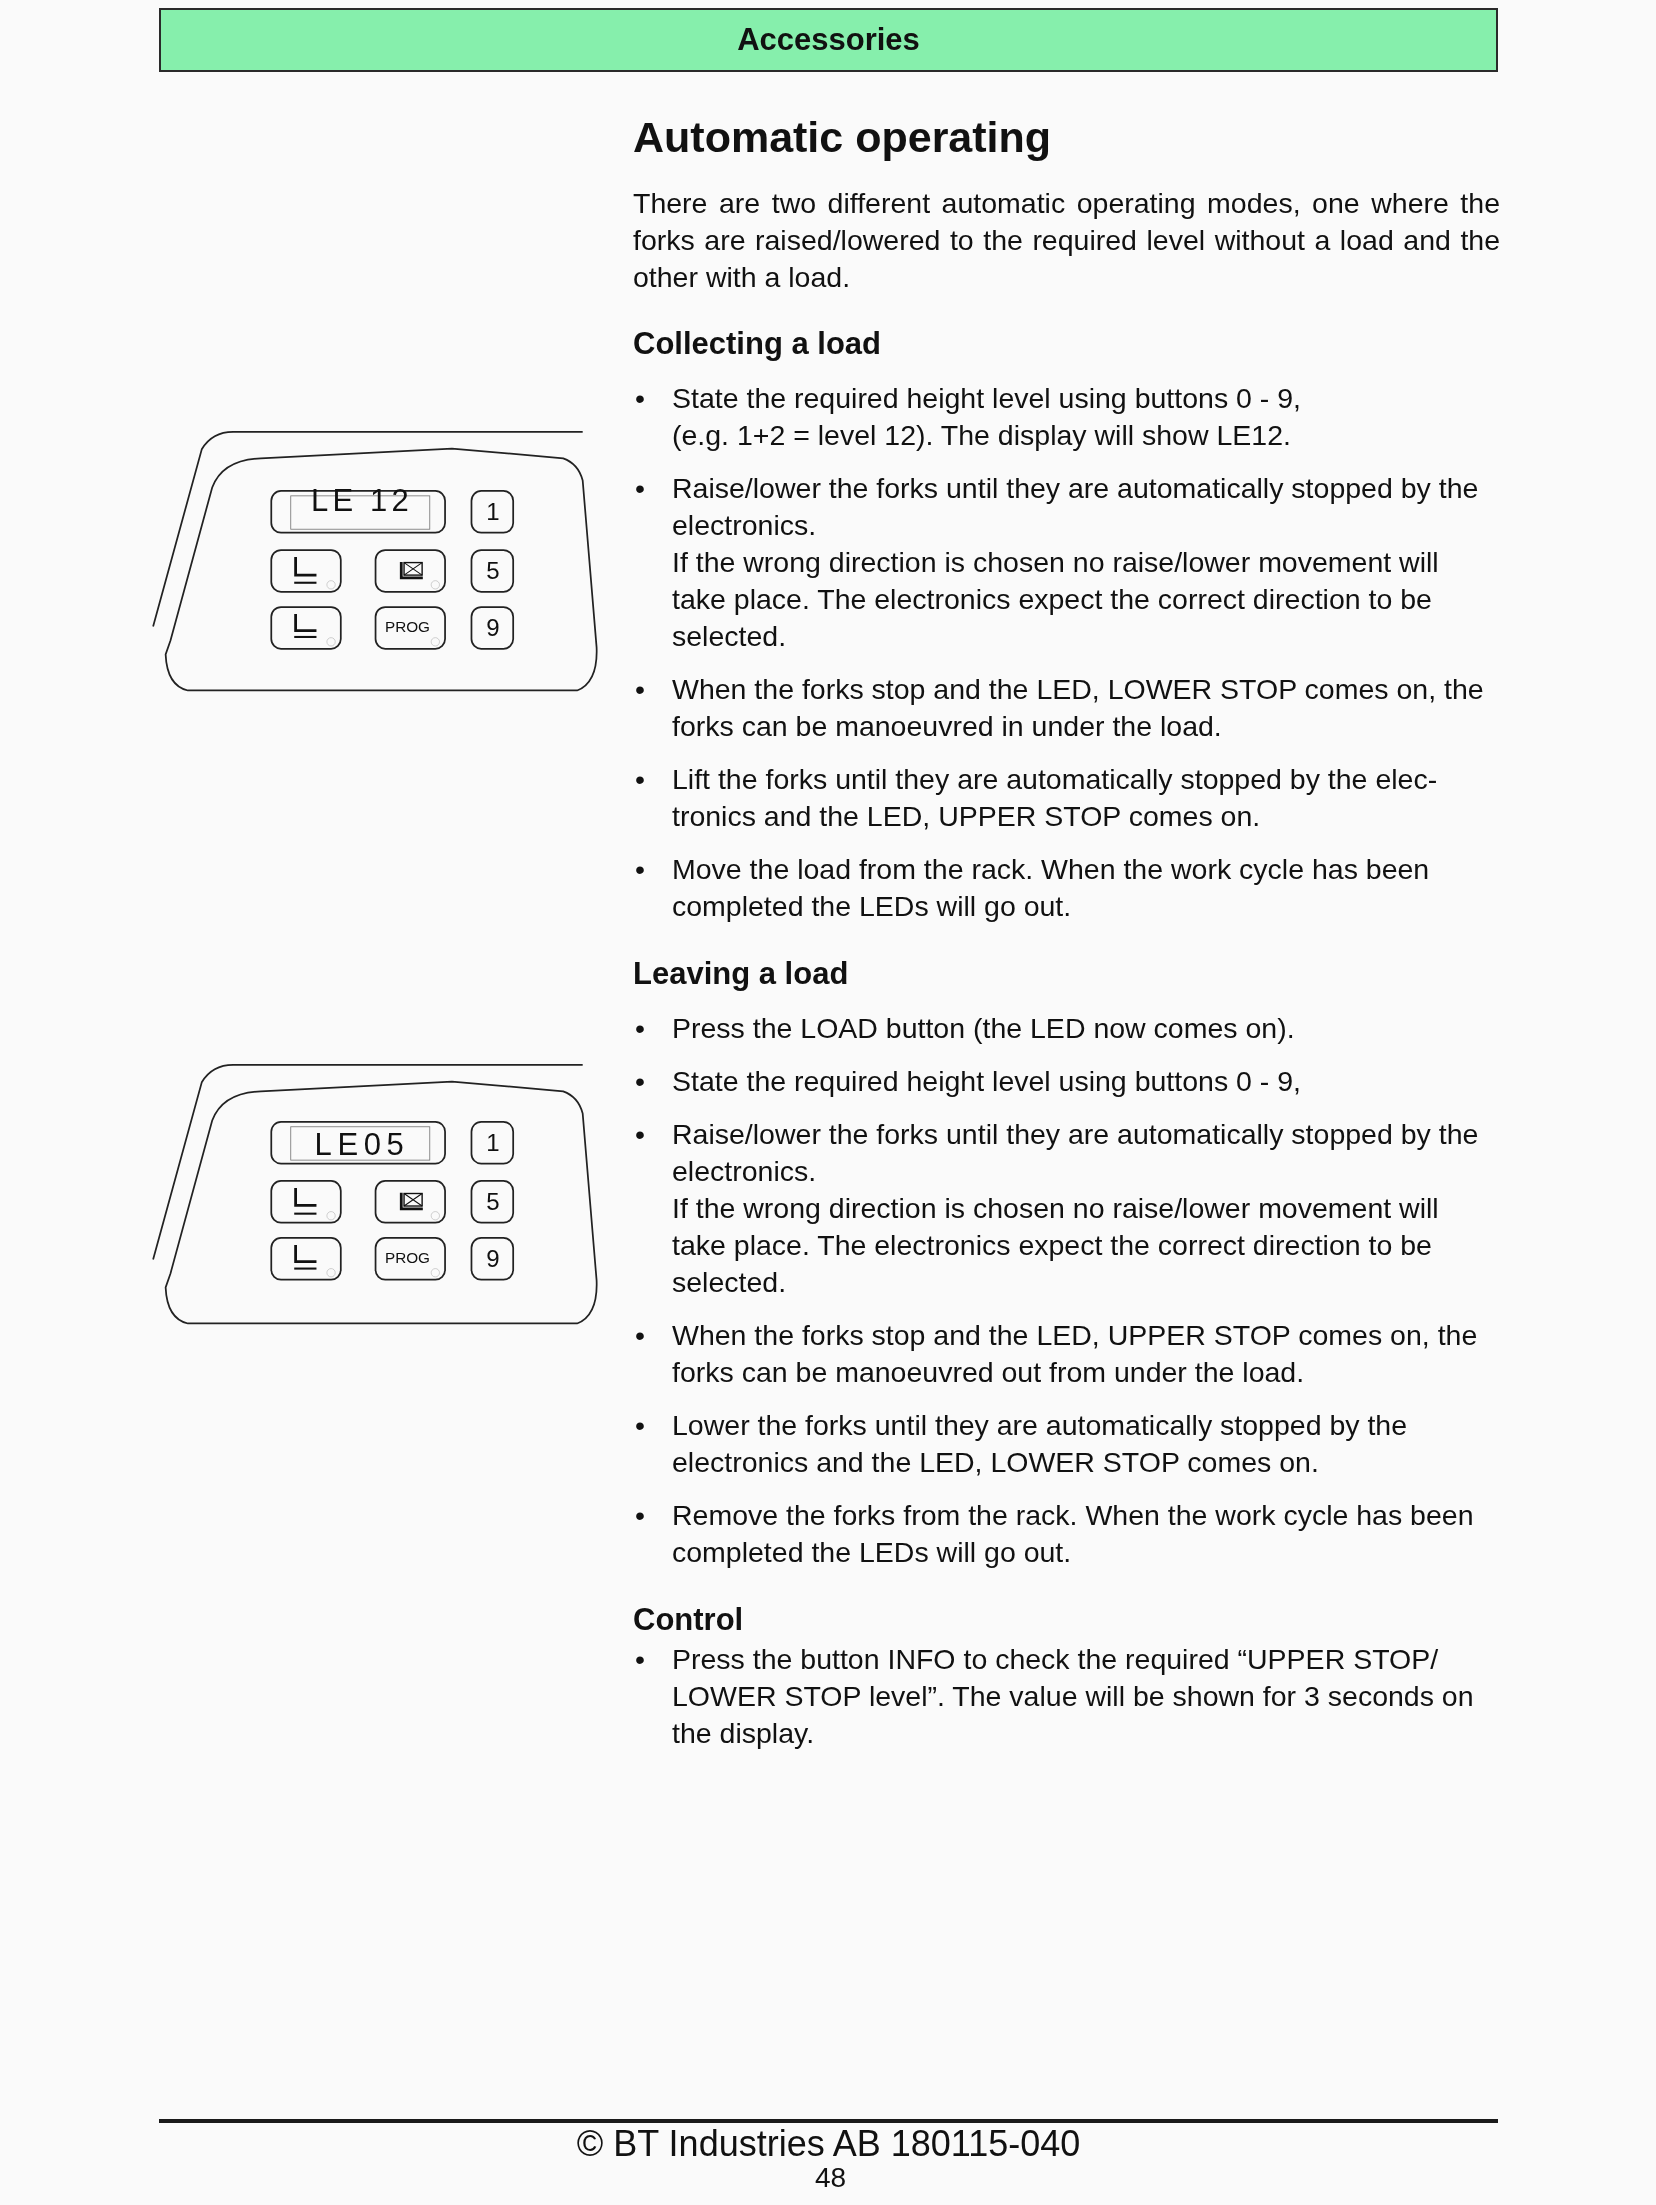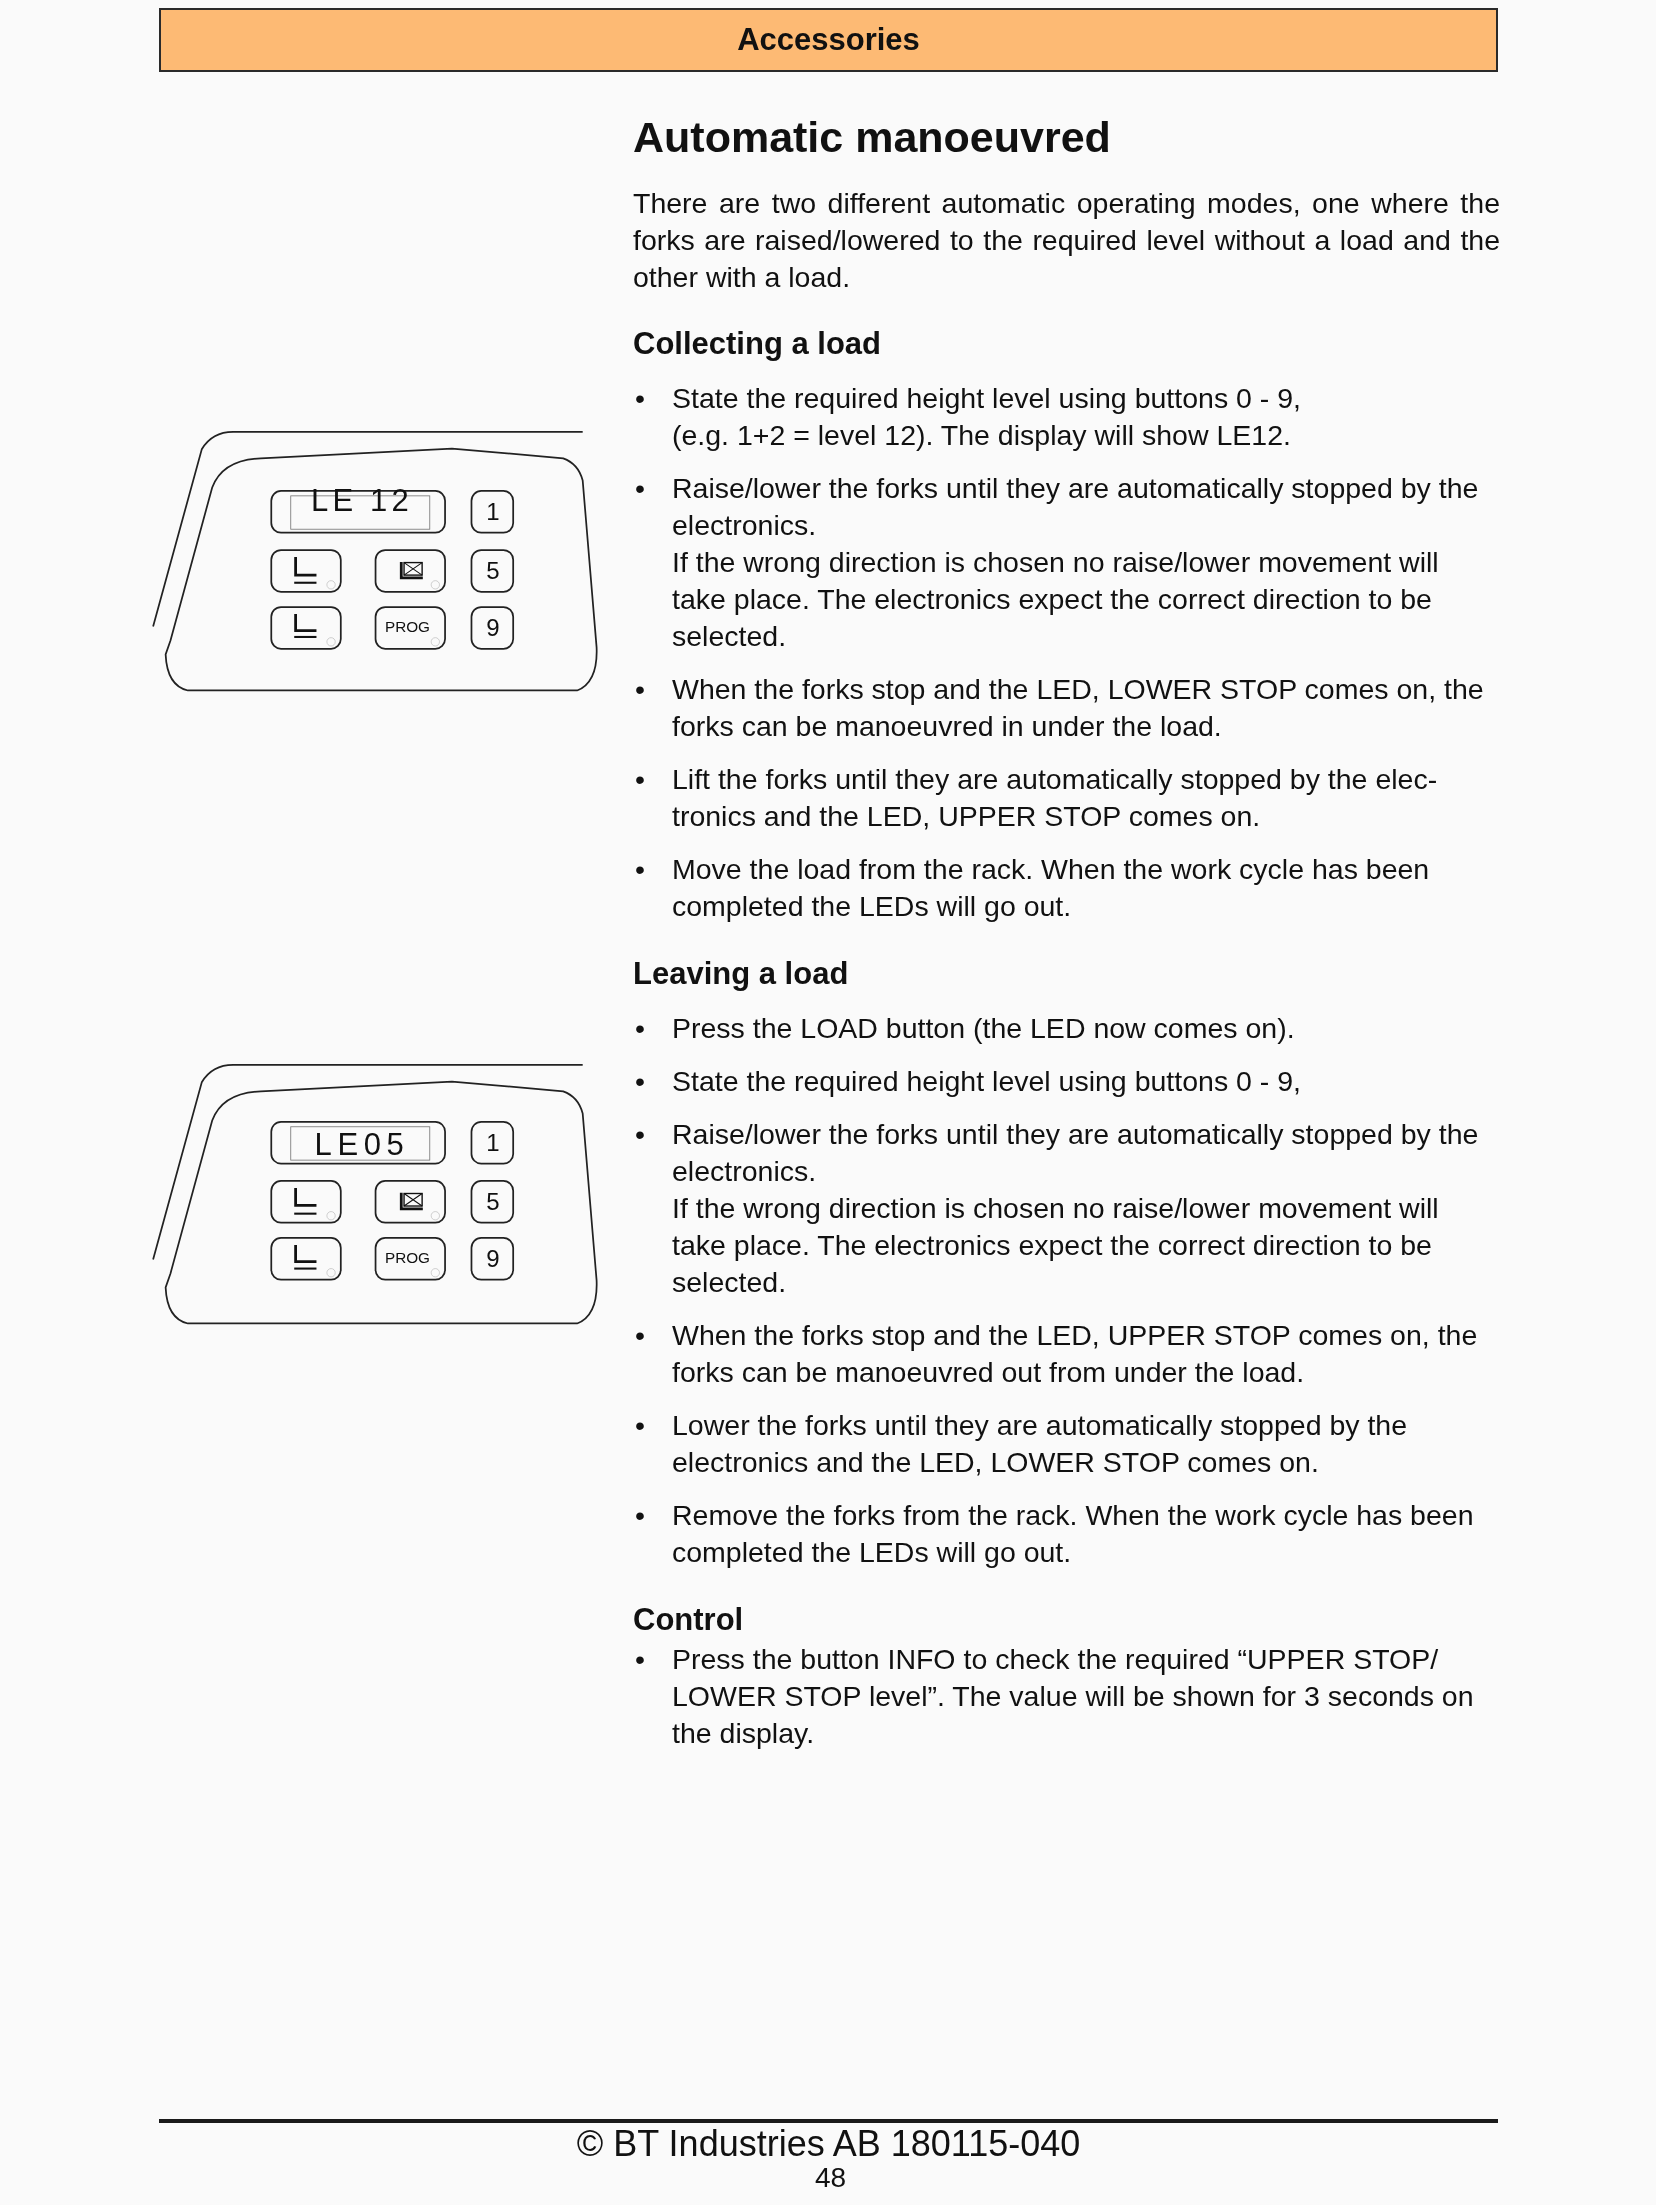--- a/index.html
+++ b/index.html
@@ -4,21 +4,21 @@
 <style>
   html, body { margin: 0; padding: 0; }
   body {
     width: 1657px; height: 2205px; position: relative;
     background: #fafafa; color: #111;
     font-family: "Liberation Sans", sans-serif;
     overflow: hidden;
   }
   .header-box {
     position: absolute; left: 159px; top: 8.4px; width: 1339px; height: 64px;
-    background: #fdba74; border: 2.1px solid #2a2a2a; box-sizing: border-box;
+    background: #86efac; border: 2.1px solid #2a2a2a; box-sizing: border-box;
     display: flex; align-items: center; justify-content: center;
   }
   .header-box span { font-weight: bold; font-size: 31px; }
   .content {
     position: absolute; left: 633px; top: 111px; width: 867px;
   }
   .title { font-size: 43px; font-weight: bold; margin: 0 0 21px 0; line-height: 53px; }
   .intro { font-size: 28.5px; line-height: 37px; margin: 0 0 26.5px 0; text-align: justify; }
   .section-h { font-size: 31px; font-weight: bold; margin: 0 0 15.3px 0; line-height: 42px; }
   ul.bullets { list-style: none; margin: 0 0 28px 0; padding: 0; }
@@ -129,21 +129,21 @@
     </g>
   </svg>
   <div class="kp-text" style="position:absolute;left:148px;top:76px;width:136px;height:49px;text-align:center;font-size:31px;line-height:35px;letter-spacing:5.6px;font-weight:300;">LE05</div>
   <div class="kp-text" style="position:absolute;left:326px;top:76px;width:42px;text-align:center;font-size:24px;line-height:32px;">1</div>
   <div class="kp-text" style="position:absolute;left:326px;top:135px;width:42px;text-align:center;font-size:24px;line-height:32px;">5</div>
   <div class="kp-text" style="position:absolute;left:326px;top:192px;width:42px;text-align:center;font-size:24px;line-height:32px;">9</div>
   <div class="kp-text" style="position:absolute;left:230px;top:196px;width:63px;text-align:center;font-size:15.3px;line-height:21px;">PROG</div>
 </div>
 
 <div class="content">
-  <h1 class="title">Automatic manoeuvred</h1>
+  <h1 class="title">Automatic operating</h1>
   <p class="intro">There are two different automatic operating modes, one where the forks are raised/lowered to the required level without a load and the other with a load.</p>
 
   <h2 class="section-h">Collecting a load</h2>
   <ul class="bullets">
     <li>
         <span class="dot">•</span>
         <span class="line">State the required height level using buttons 0 - 9,</span>
         <span class="line">(e.g. 1+2 = level 12). The display will show LE12.</span>
       </li>
     <li>

